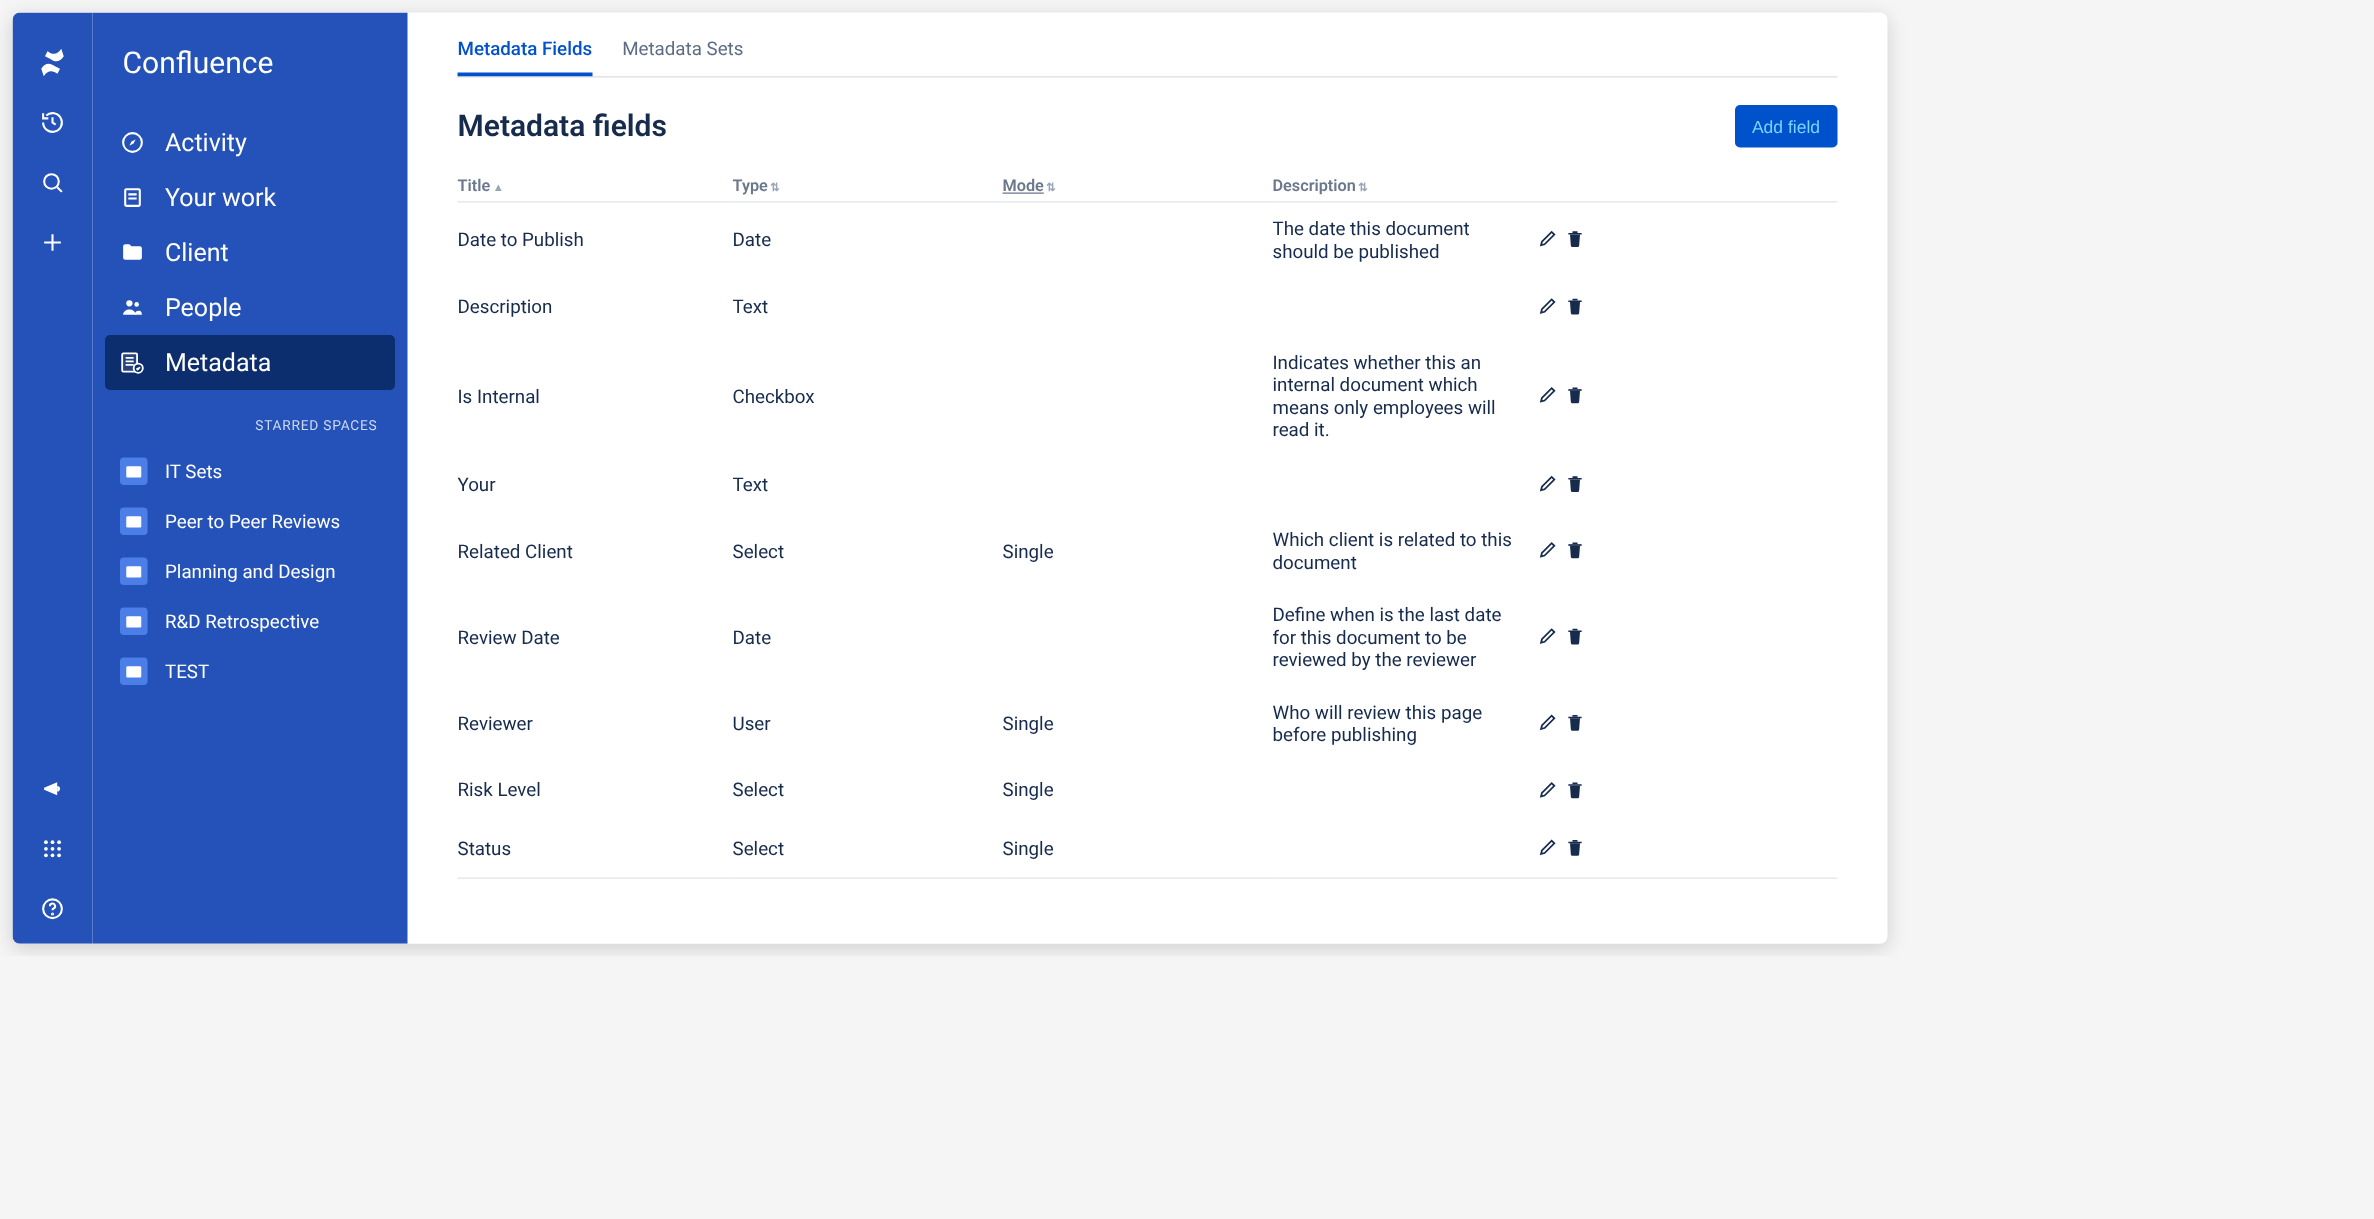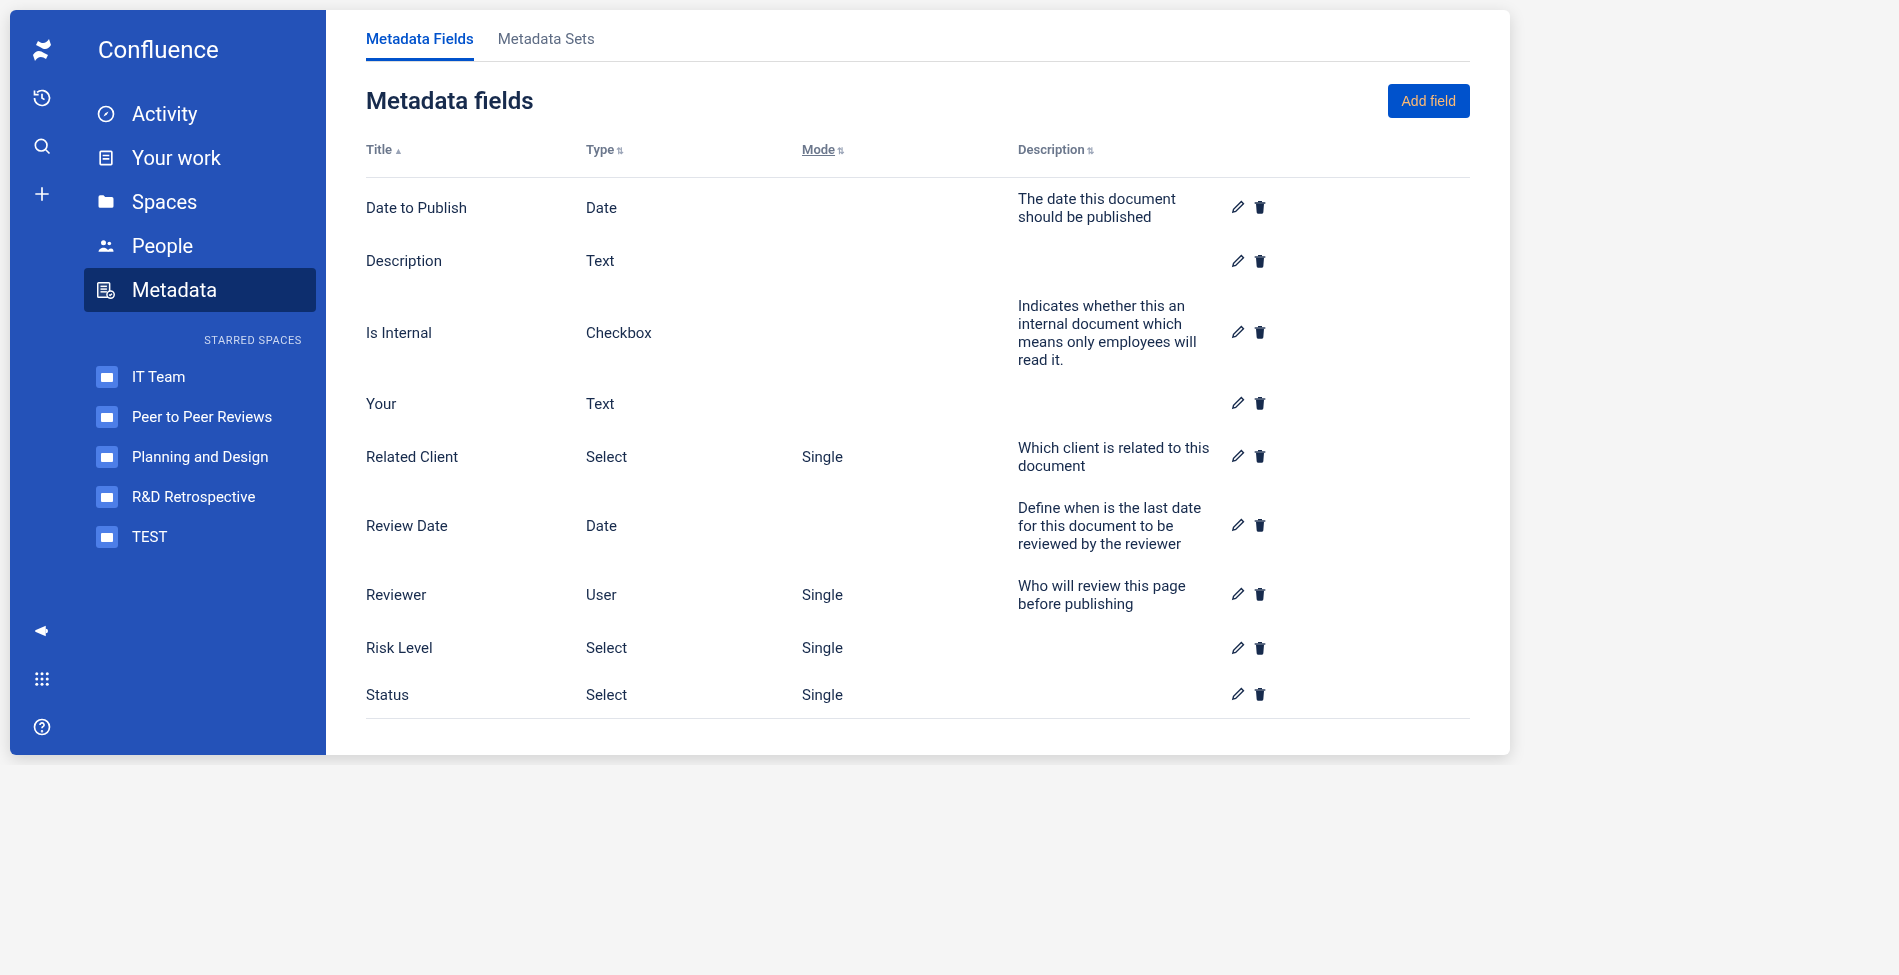--- a/index.html
+++ b/index.html
@@ -132,38 +132,38 @@
   margin-top: 22px;
   margin-bottom: 16px;
 }
 .page-title {
   font-size: 24px;
   font-weight: 600;
   color: #172B4D;
 }
 .add-btn {
   background: #0052CC;
-  color: #fdba74;
+  color: #7dd3fc;
   border: none;
   padding: 9px 14px;
   border-radius: 4px;
   font-size: 14px;
   cursor: pointer;
 }
 
 table.meta {
   width: 100%;
   border-collapse: collapse;
 }
 table.meta thead th {
   text-align: left;
   font-size: 13px;
   font-weight: 600;
   color: #6B778C;
-  padding: 8px 10px 20px 0;
+  padding: 8px 10px 4px 0;
   border-bottom: 1px solid #e1e4ea;
 }
 table.meta thead th .sort {
   font-size: 9px;
   color: #9aa4b7;
   margin-left: 2px;
   display: inline-block;
 }
 table.meta tbody td {
   padding: 12px 10px 12px 0;
@@ -274,21 +274,21 @@
             </svg>
           </span>
           <span>Your work</span>
         </div>
         <div class="nav-item">
           <span class="nav-icon">
             <svg width="20" height="20" viewBox="0 0 24 24" fill="#fff">
               <path d="M3 6a2 2 0 0 1 2-2h4l2 2h8a2 2 0 0 1 2 2v9a2 2 0 0 1-2 2H5a2 2 0 0 1-2-2z"></path>
             </svg>
           </span>
-          <span>Spaces</span>
+          <span>Client</span>
         </div>
         <div class="nav-item">
           <span class="nav-icon">
             <svg width="20" height="20" viewBox="0 0 24 24" fill="#fff">
               <circle cx="9" cy="8" r="3"></circle>
               <circle cx="16" cy="9" r="2.2"></circle>
               <path d="M3 19c0-3 3-5 6-5s6 2 6 5z"></path>
               <path d="M14 19c0-2 1.5-4 4-4s3 2 3 4z"></path>
             </svg>
           </span>
@@ -307,21 +307,21 @@
           </span>
           <span>Metadata</span>
         </div>
       </div>
 
     <div class="section-label">Starred Spaces</div>
 
     <div id="starred-items">
         <div class="space-item">
           <span class="space-icon"></span>
-          <span>IT Team</span>
+          <span>IT Sets</span>
         </div>
         <div class="space-item">
           <span class="space-icon"></span>
           <span>Peer to Peer Reviews</span>
         </div>
         <div class="space-item">
           <span class="space-icon"></span>
           <span>Planning and Design</span>
         </div>
         <div class="space-item">

